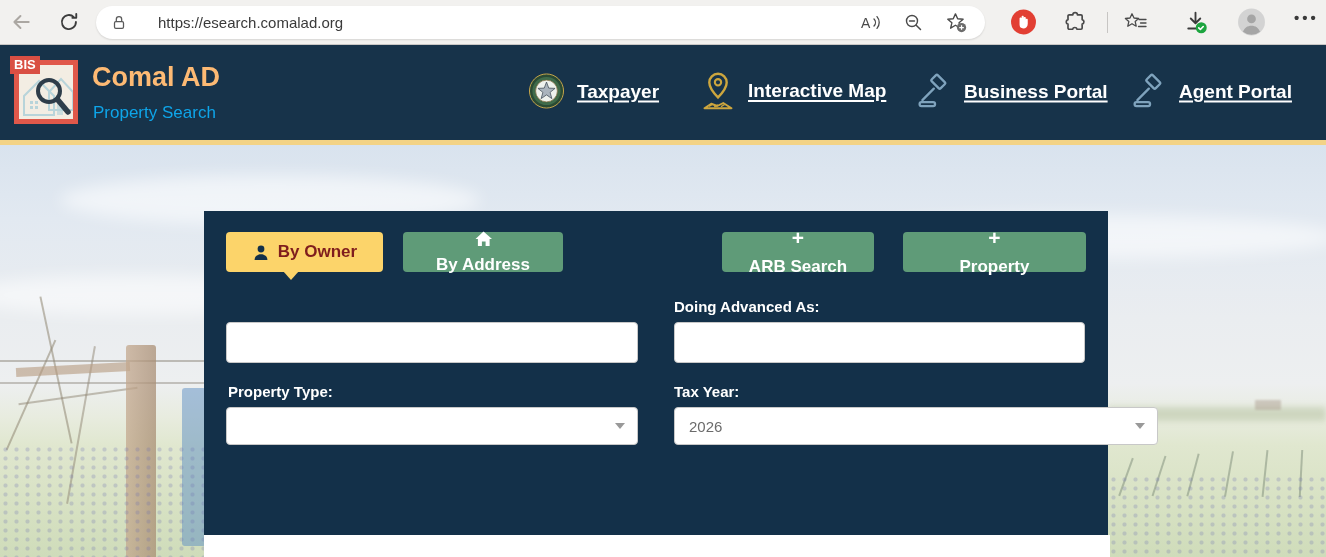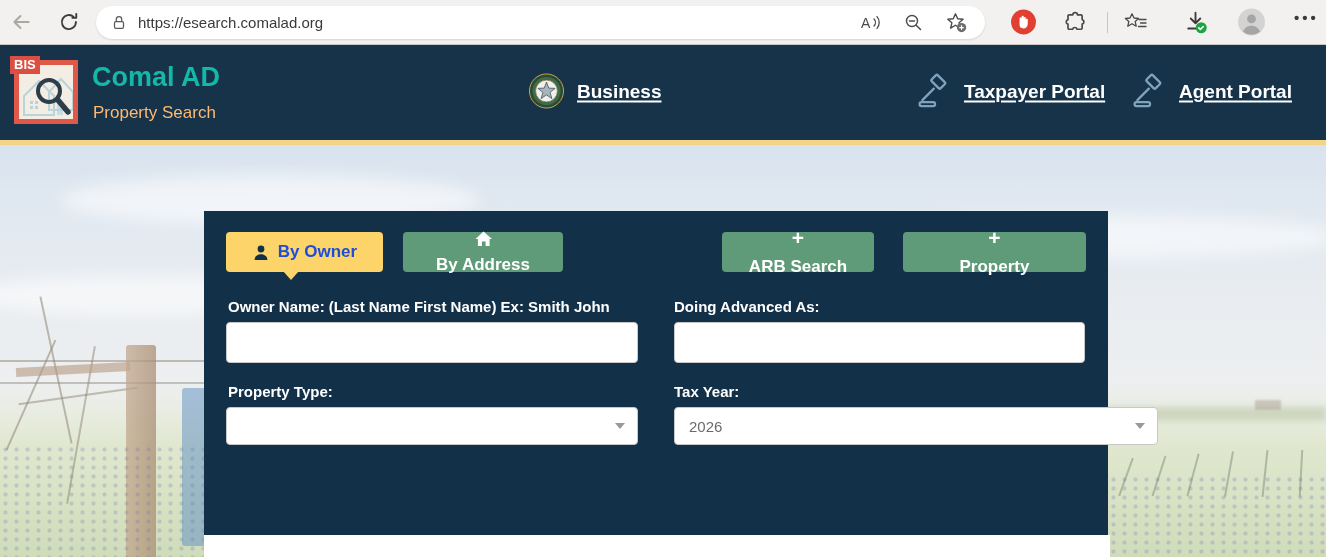--- a/index.html
+++ b/index.html
@@ -4,54 +4,54 @@
 <style>
   * { margin:0; padding:0; box-sizing:border-box; }
   html,body { width:1326px; height:557px; overflow:hidden; font-family:"Liberation Sans", sans-serif; }
   .stage { position:relative; width:1326px; height:557px; background:#fff; }
 
   
   .browser-bar { position:absolute; top:0; left:0; width:1326px; height:45px;
     background:#f2f1ef; border-bottom:1px solid #c9c7c5; }
   .bicon { position:absolute; top:50%; transform:translateY(-50%); display:flex; align-items:center; justify-content:center; }
   .addr-pill { position:absolute; left:96px; top:6px; width:889px; height:33px; background:#fff;
-    border-radius:17px; box-shadow:0 1px 2px rgba(0,0,0,.12); display:flex; align-items:center; padding:0 14px; }
+    border-radius:17px; box-shadow:0 1px 2px rgba(0,0,0,.12); display:flex; align-items:center; padding:0 14px;gap:20px; }
   .addr-url { font-size:15px; color:#3a3a3a; margin-left:10px; flex:1; }
   .pill-icons { display:flex; align-items:center; gap:22px; padding-right:4px; }
   .divider-v { position:absolute; left:1107px; top:12px; width:1px; height:21px; background:#c7c5c3; }
   .dots { position:absolute; left:1294px; top:9px; font-size:15px; letter-spacing:3px; color:#3a3a3a; font-weight:bold; }
 
   
   .site-header { position:absolute; top:45px; left:0; width:1326px; height:95px; background:#17334a; }
   .gold-line { position:absolute; top:140px; left:0; width:1326px; height:5px; background:#f3d386; }
   .logo { position:absolute; left:14px; top:15px; width:64px; height:64px; background:#e0584a; padding:5px; }
   .logo-inner { position:relative; width:100%; height:100%; background:#f3ede3; overflow:hidden; }
   .logo-badge { position:absolute; top:-4px; left:-4px; background:#d94f43; color:#fff; font-size:13px;
     font-weight:bold; padding:1px 4px 2px 4px; z-index:2; }
-  .site-title { position:absolute; left:92px; top:17px; font-size:27px; font-weight:600; color:#14b8a6; }
-  .site-subtitle { position:absolute; left:93px; top:58px; font-size:17px; font-weight:400; color:#fdba74; }
+  .site-title { position:absolute; left:92px; top:17px; font-size:27px; font-weight:600; color:#fdba74; }
+  .site-subtitle { position:absolute; left:93px; top:58px; font-size:17px; font-weight:400; color:#0ea5e9; }
   .nav-item { position:absolute; top:46px; transform:translateY(-50%); display:flex; align-items:center; gap:12px; cursor:pointer; }
   .nav-link { color:#ffffff; font-size:19px; font-weight:600; text-decoration:underline;
     text-underline-offset:3px; text-decoration-thickness:1.5px; }
 
   
   .hero { position:absolute; top:145px; left:0; width:1326px; height:412px; overflow:hidden;
     background:linear-gradient(180deg,#d9e3ee 0%,#e2e9f1 18%,#eaedf0 42%,#edeff0 58%,#e8ecdf 66%,#e0e7cf 73%,#d8e2c4 86%,#cfdcba 100%); }
   .cloud { position:absolute; border-radius:50%; background:rgba(255,255,255,.55); filter:blur(8px); }
   .shape { position:absolute; }
   .flowers { background-image:radial-gradient(circle, rgba(106,108,176,.55) 1.5px, transparent 2.6px);
     background-size:11px 9px; opacity:.45; }
 
   
   .panel { position:absolute; left:204px; top:66px; width:904px; height:324px; background:#133049; }
   .panel-footer { position:absolute; left:204px; top:390px; width:906px; height:22px; background:#ffffff; }
   .tab { position:absolute; top:21px; height:40px; border-radius:4px; display:flex; align-items:center;
     justify-content:center; gap:8px; font-size:17px; font-weight:600; cursor:pointer; }
   .tab.green { background:#5f9b78; color:#ffffff;flex-direction:column; }
-  .tab.active { background:#fcd46a; color:#1d4ed8; }
+  .tab.active { background:#fcd46a; color:#7f1d1d; }
   .tab-caret { position:absolute; left:36%; bottom:-8px; width:0; height:0;
     border-left:8px solid transparent; border-right:8px solid transparent; border-top:9px solid #fcd46a; }
   .plus-glyph { font-size:21px; font-weight:800; line-height:1; position:relative; top:-1px; }
   .fld-label { position:absolute; color:#ffffff; font-size:15px; font-weight:700; }
   .txt-input { position:absolute; height:41px; background:#fff; border:1px solid #c8c8c8; border-radius:4px;
     font-size:15px; color:#333; padding:0 12px; outline:none; }
   .sel { position:absolute; height:38px; background:#fff; border:1px solid #c8c8c8; border-radius:4px;
     display:flex; align-items:center; padding:0 14px; font-size:15px; color:#6b6b6b; cursor:pointer; }
   .sel .caret { position:absolute; right:12px; top:50%; transform:translateY(-50%); width:0; height:0;
     border-left:5px solid transparent; border-right:5px solid transparent; border-top:6px solid #999; }
@@ -166,35 +166,46 @@
 
     <div class="nav-item" style="left:528px">
       <span style="display:flex">
         <svg width="37" height="37" viewBox="0 0 38 38">
           <circle cx="19" cy="19" r="17.5" fill="#2a4a34" stroke="#c9a84c" stroke-width="1"></circle>
           <circle cx="19" cy="19" r="13" fill="none" stroke="#3f6b4a" stroke-width="3"></circle>
           <circle cx="19" cy="19" r="11.2" fill="#eef2ee" stroke="#88764a" stroke-width=".8"></circle>
           <path d="M19 9.8 21.3 16 27.8 16.3 22.7 20.4 24.5 26.8 19 23 13.5 26.8 15.3 20.4 10.2 16.3 16.7 16z" fill="#aab4bd" stroke="#44505a" stroke-width=".8" stroke-linejoin="round"></path>
         </svg>
       </span>
-      <a class="nav-link">Business</a>
-    </div>
-
+      <a class="nav-link">Taxpayer</a>
+    </div>
+
+    <div class="nav-item" style="left:700px">
+      <span style="display:flex">
+        <svg width="36" height="40" viewBox="0 0 24 26">
+          <path d="M12 1.5a5.8 5.8 0 0 1 5.8 5.8c0 4-5.8 10-5.8 10s-5.8-6-5.8-10A5.8 5.8 0 0 1 12 1.5z" fill="none" stroke="#cda63e" stroke-width="1.6"></path>
+          <circle cx="12" cy="7.2" r="2.1" fill="none" stroke="#cda63e" stroke-width="1.4"></circle>
+          <path d="M3 24.5 7.5 21.5 11.5 23 15.5 21 21 24.5z" fill="none" stroke="#cda63e" stroke-width="1.3" stroke-linejoin="round"></path>
+          <path d="M6 23.3 8.5 21.8M9.5 23.6 12 22.2M14 23.4 16.5 22" stroke="#cda63e" stroke-width=".9"></path>
+        </svg>
+      </span>
+      <a class="nav-link">Interactive Map</a>
+    </div>
 
     <div class="nav-item" style="left:915px">
       <span style="display:flex">
         <svg width="37" height="37" viewBox="0 0 24 24">
           <g fill="none" stroke="#7fa3bd" stroke-width="1.5" stroke-linejoin="round" stroke-linecap="round">
             <rect x="11" y="3.2" width="8.2" height="5.6" rx="1" transform="rotate(45 15.1 6)"></rect>
             <path d="M12.2 10.5 4.8 17.9"></path>
             <rect x="3" y="19.2" width="10" height="2.6" rx="1.2"></rect>
           </g>
         </svg>
       </span>
-      <a class="nav-link">Taxpayer Portal</a>
+      <a class="nav-link">Business Portal</a>
     </div>
 
     <div class="nav-item" style="left:1130px">
       <span style="display:flex">
         <svg width="37" height="37" viewBox="0 0 24 24">
           <g fill="none" stroke="#7fa3bd" stroke-width="1.5" stroke-linejoin="round" stroke-linecap="round">
             <rect x="11" y="3.2" width="8.2" height="5.6" rx="1" transform="rotate(45 15.1 6)"></rect>
             <path d="M12.2 10.5 4.8 17.9"></path>
             <rect x="3" y="19.2" width="10" height="2.6" rx="1.2"></rect>
           </g>
@@ -258,21 +269,20 @@
       <div class="tab green" style="left:518px; width:152px">
         <span class="plus-glyph">+</span>
         <span>ARB Search</span>
       </div>
 
       <div class="tab green" style="left:699px; width:183px">
         <span class="plus-glyph">+</span>
         <span>Property</span>
       </div>
 
-      <div class="fld-label" style="left:24px; top:87px">Owner Name: (Last Name First Name) Ex: Smith John</div>
       <div class="fld-label" style="left:470px; top:87px">Doing Advanced As:</div>
 
       <input class="txt-input" style="left: 22px; top: 111px; width: 412px;" type="text">
       <input class="txt-input" style="left: 470px; top: 111px; width: 411px;" type="text">
 
       <div class="fld-label" style="left:24px; top:172px">Property Type:</div>
       <div class="fld-label" style="left:470px; top:172px">Tax Year:</div>
 
       <div class="sel" style="left:22px; top:196px; width:412px">
         <span></span>

